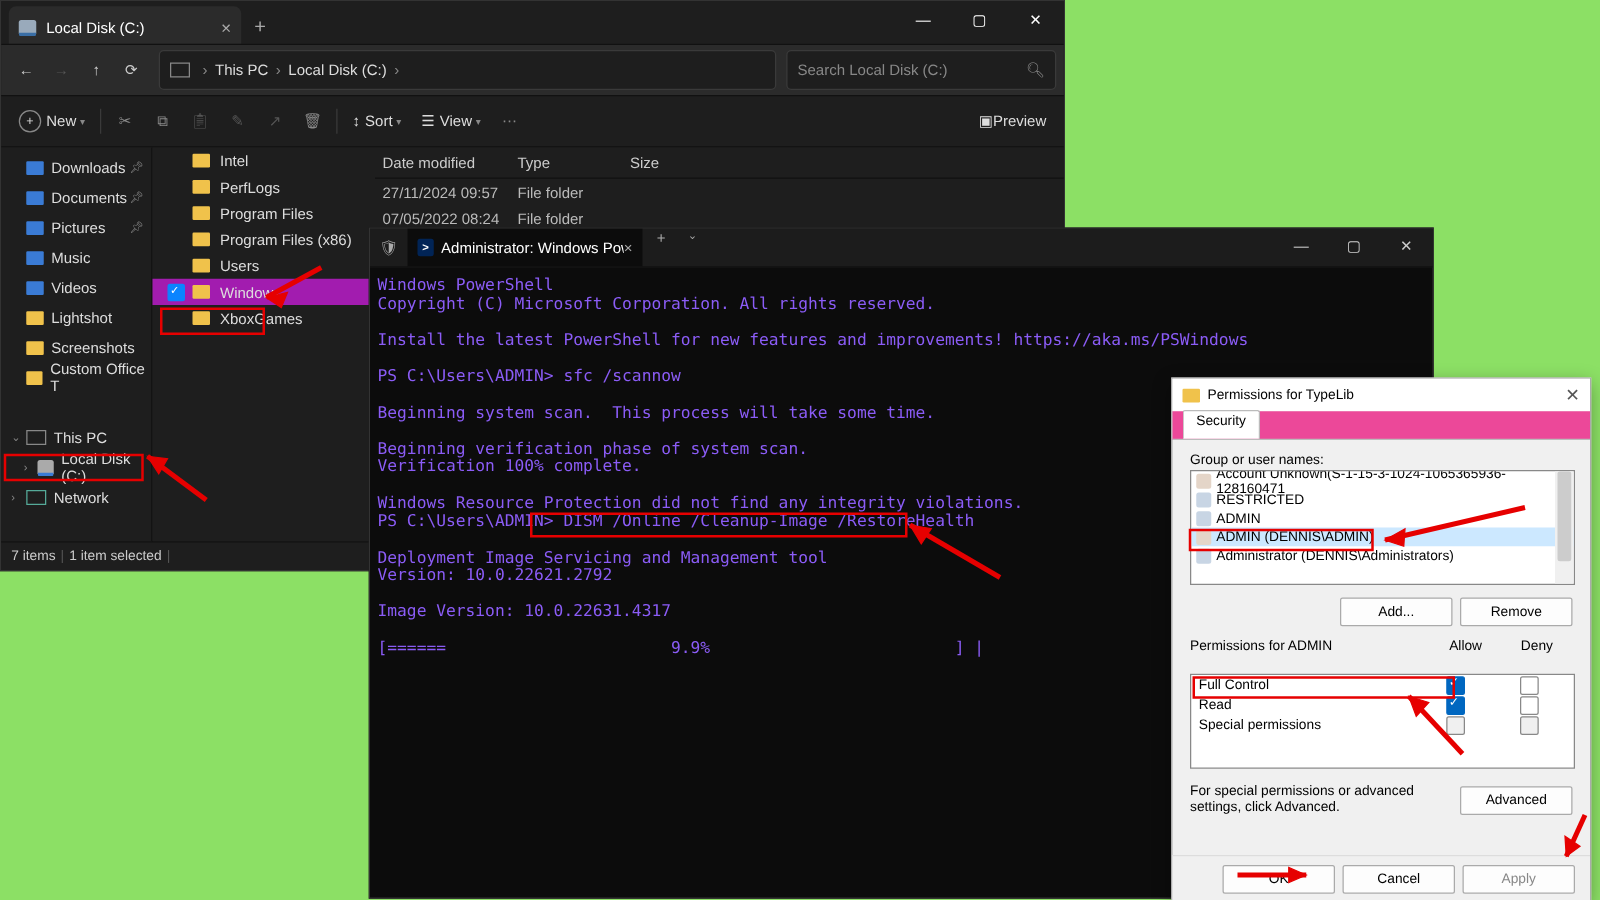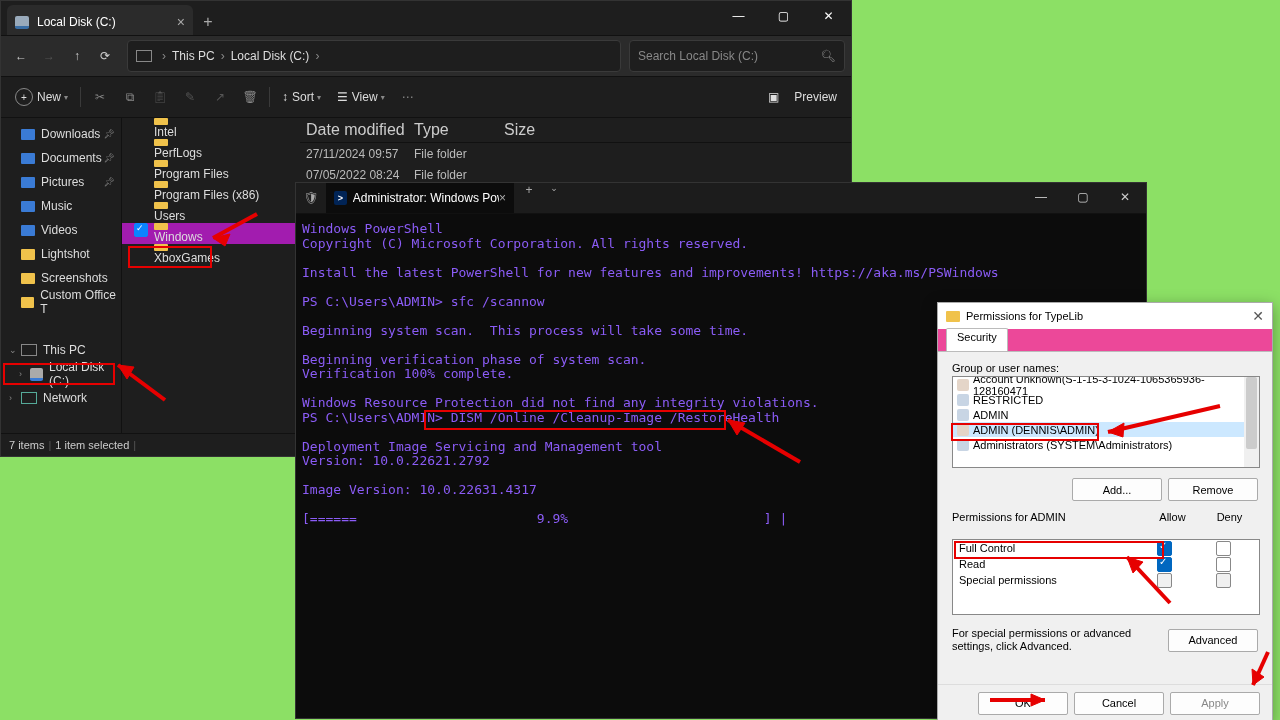--- a/index.html
+++ b/index.html
@@ -33,28 +33,28 @@
 .sidebar .item .ficon.blue{background:#3a7bd5;}
 .sidebar .item .pin{margin-left:auto;margin-right:6px;color:#888;font-size:9px;}
 .sidebar .item.tree{padding-left:8px;}
 .sidebar .item .chev{width:10px;color:#888;margin-right:2px;font-size:9px;}
 .sidebar .item .monitor{width:14px;height:10px;border:1px solid #888;margin-right:6px;position:relative;}
 .sidebar .item .drive{width:14px;height:10px;background:#aaa;border-radius:2px;margin-right:6px;border-bottom:3px solid #3a7bd5;}
 .sidebar .redbox{position:absolute;border:2px solid #e60000;pointer-events:none;}
 .filecol{width:178px;background:#1e1e1e;}
 .filecol .hdr{height:24px;display:flex;align-items:center;padding-left:10px;color:#ccc;border-bottom:1px solid #111;font-size:12px;}
 .filecol .hdr .cb{width:12px;height:12px;border:1px solid #888;border-radius:2px;margin-right:10px;}
-.filecol .row{height:21px;display:flex;padding-left:32px;color:#ddd;font-size:12px;position:relative;flex-direction:column;}
+.filecol .row{height:21px;display:flex;align-items:center;padding-left:32px;color:#ddd;font-size:12px;position:relative;}
 .filecol .row .ficon{width:14px;height:11px;background:#f0c24b;border-radius:1px;margin-right:8px;}
 .filecol .row.selected{background:#a21caf;}
 .filecol .row.selected .cb{width:12px;height:12px;border:1px solid #0a84ff;background:#0a84ff;position:absolute;left:12px;border-radius:2px;}
 .filecol .row.selected .cb:after{content:"✓";position:absolute;color:#fff;font-size:9px;left:1px;top:-1px;}
 .filecol .redbox{position:absolute;border:2px solid #e60000;pointer-events:none;}
 .details{flex:1;background:#1e1e1e;}
-.details .hdr{height:24px;display:flex;align-items:center;border-bottom:1px solid #111;color:#ccc;font-size:16px;}
+.details .hdr{height:24px;display:flex;align-items:center;border-bottom:1px solid #111;color:#ccc;font-size:12px;}
 .details .hdr div:nth-child(1){width:108px;padding-left:6px;}
 .details .hdr div:nth-child(2){width:90px;}
 .details .hdr div:nth-child(3){width:80px;}
 .details .drow{height:21px;display:flex;align-items:center;color:#bbb;font-size:12px;}
 .details .drow div:nth-child(1){width:108px;padding-left:6px;}
 .details .drow div:nth-child(2){width:90px;}
 .explorer .status{height:22px;background:#1e1e1e;border-top:1px solid #111;display:flex;align-items:center;padding:0 8px;color:#ccc;font-size:11px;}
 .explorer .status span{margin-right:4px;}
 .explorer .status .sep{color:#555;}
 
@@ -156,21 +156,21 @@
     <div class="iconbtn">⧉</div>
     <div class="iconbtn" style="color:#555">📋︎</div>
     <div class="iconbtn" style="color:#555">✎</div>
     <div class="iconbtn" style="color:#555">↗</div>
     <div class="iconbtn">🗑︎</div>
     <div class="sep"></div>
     <div class="btn">↕ <span style="margin-left:4px">Sort</span><span class="caret">▾</span></div>
     <div class="btn">☰ <span style="margin-left:4px">View</span><span class="caret">▾</span></div>
     <div class="iconbtn">⋯</div>
     <div class="spacer"></div>
-    <div class="btn">▣ <span style="margin-left:15px">Preview</span></div>
+    <div class="btn">▣ <span style="margin-left:0">Preview</span></div>
   </div>
   <div class="body">
     <div class="sidebar">
       <div class="item">
           <span class="ficon blue"></span>
           <span>Downloads</span>
           <span class="pin">📌︎</span>
         </div>
       <div class="item">
           <span class="ficon blue"></span>
@@ -344,21 +344,21 @@
       <div class="li">
           <span class="uicon"></span>
           <span>ADMIN</span>
         </div>
       <div class="li sel">
           <span class="uicon single"></span>
           <span>ADMIN (DENNIS\ADMIN)</span>
         </div>
       <div class="li">
           <span class="uicon"></span>
-          <span>Administrators (SYSTEM\Administrators)</span>
+          <span>Administrator (DENNIS\Administrators)</span>
         </div>
       <div class="scrollbar">
           <div class="thumb"></div>
         </div>
     </div>
     <div class="redbox" style="left:13px;top:71px;width:144px;height:14px;"></div>
     <div class="btnrow">
       <div class="btn">Add...</div>
       <div class="btn">Remove</div>
     </div>

